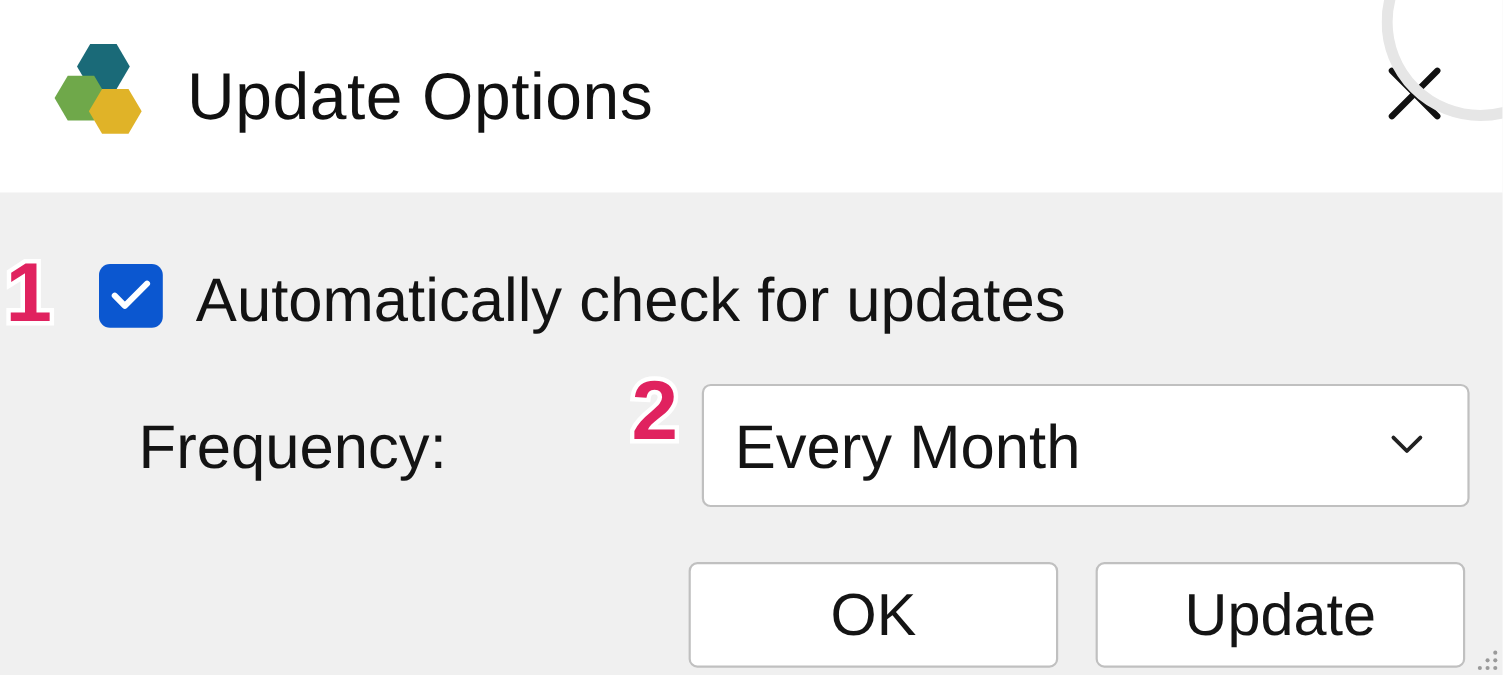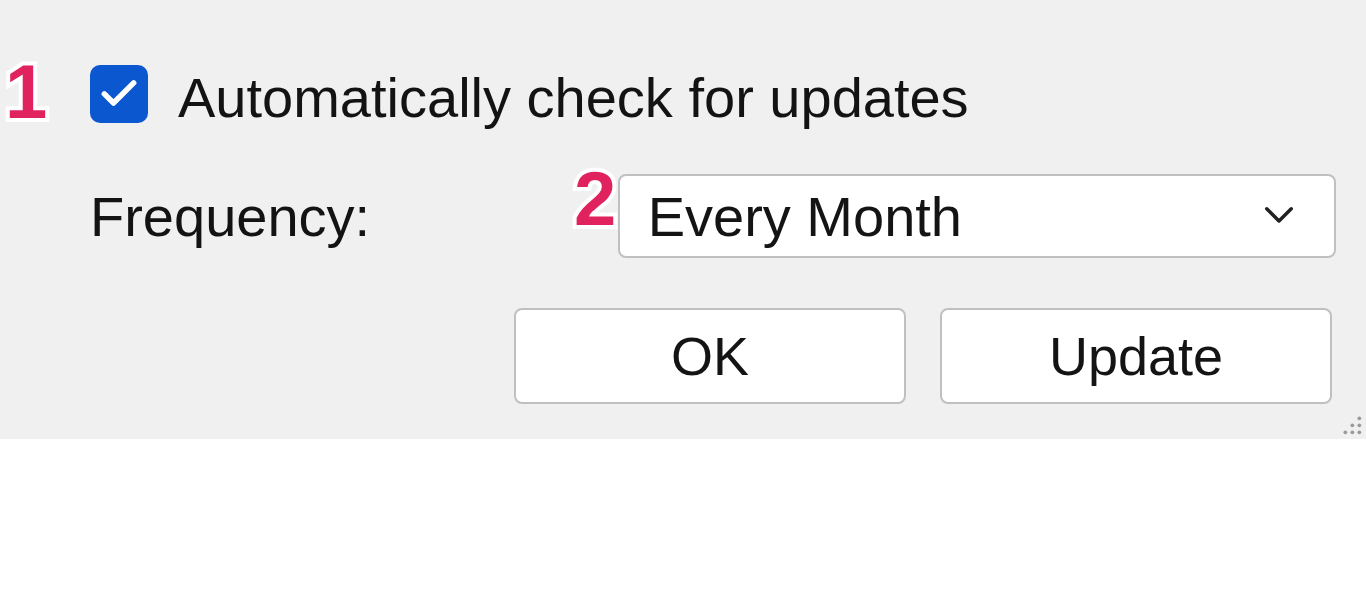--- a/index.html
+++ b/index.html
@@ -76,29 +76,30 @@
     .freq-row {
       display: flex;
       align-items: center;
       margin-top: 44px;
       position: relative;
     }
     .freq-label {
       font-size: 56px;
       color: #131313;
       width: 510px;
+      margin-left: 36px;
     }
     .dropdown {
       display: flex;
       align-items: center;
       justify-content: space-between;
       background: #ffffff;
       border: 2px solid #c0c0c0;
       border-radius: 8px;
-      height: 84px;
+      height: 112px;
       width: 724px;
       padding: 0 34px 0 28px;
       margin-left: 22px;
       cursor: pointer;
     }
     .dropdown-text {
       font-size: 56px;
       color: #141414;
     }
     .dropdown-caret svg { width: 42px; height: 42px; }
@@ -107,21 +108,21 @@
       justify-content: flex-end;
       gap: 34px;
       margin-top: 50px;
       padding-right: 4px;
     }
     .btn {
       background: #ffffff;
       border: 2px solid #c0c0c0;
       border-radius: 8px;
       height: 96px;
-      width: 392px;
+      width: 336px;
       display: flex;
       align-items: center;
       justify-content: center;
       font-size: 54px;
       color: #141414;
       cursor: pointer;
     }
     .marker {
       position: absolute;
       font-size: 76px;
@@ -160,20 +161,38 @@
       border-radius: 50%;
       border: 10px solid #e6e6e6;
       box-sizing: border-box;
     }
   </style>
 </head>
 <body>
 
 <div class="dialog">
   <div class="corner-arc"></div>
+  <div class="titlebar">
+    <div class="icon-wrap">
+      <svg viewBox="0 0 100 100">
+        <polygon points="35,10 55,10 65,27 55,44 35,44 25,27" fill="#1a6a78"></polygon>
+        <polygon points="18,34 38,34 48,51 38,68 18,68 8,51" fill="#6fa84a"></polygon>
+        <polygon points="44,44 64,44 74,61 64,78 44,78 34,61" fill="#e0b328"></polygon>
+      </svg>
+    </div>
+    <span class="title-text">Update Options</span>
+    <div class="close">
+      <span>
+        <svg viewBox="0 0 24 24" stroke="#111" stroke-width="2.2" fill="none" stroke-linecap="round">
+          <line x1="4" y1="4" x2="20" y2="20"></line>
+          <line x1="20" y1="4" x2="4" y2="20"></line>
+        </svg>
+      </span>
+    </div>
+  </div>
 
   <div class="content">
     <span class="marker marker1">1</span>
     <span class="marker marker2">2</span>
 
     <div class="checkbox-row">
       <div class="checkbox">
         <span>
           <svg viewBox="0 0 24 24" fill="none" stroke="#ffffff" stroke-width="3" stroke-linecap="round" stroke-linejoin="round">
             <polyline points="4,13 9,18 20,7"></polyline>

